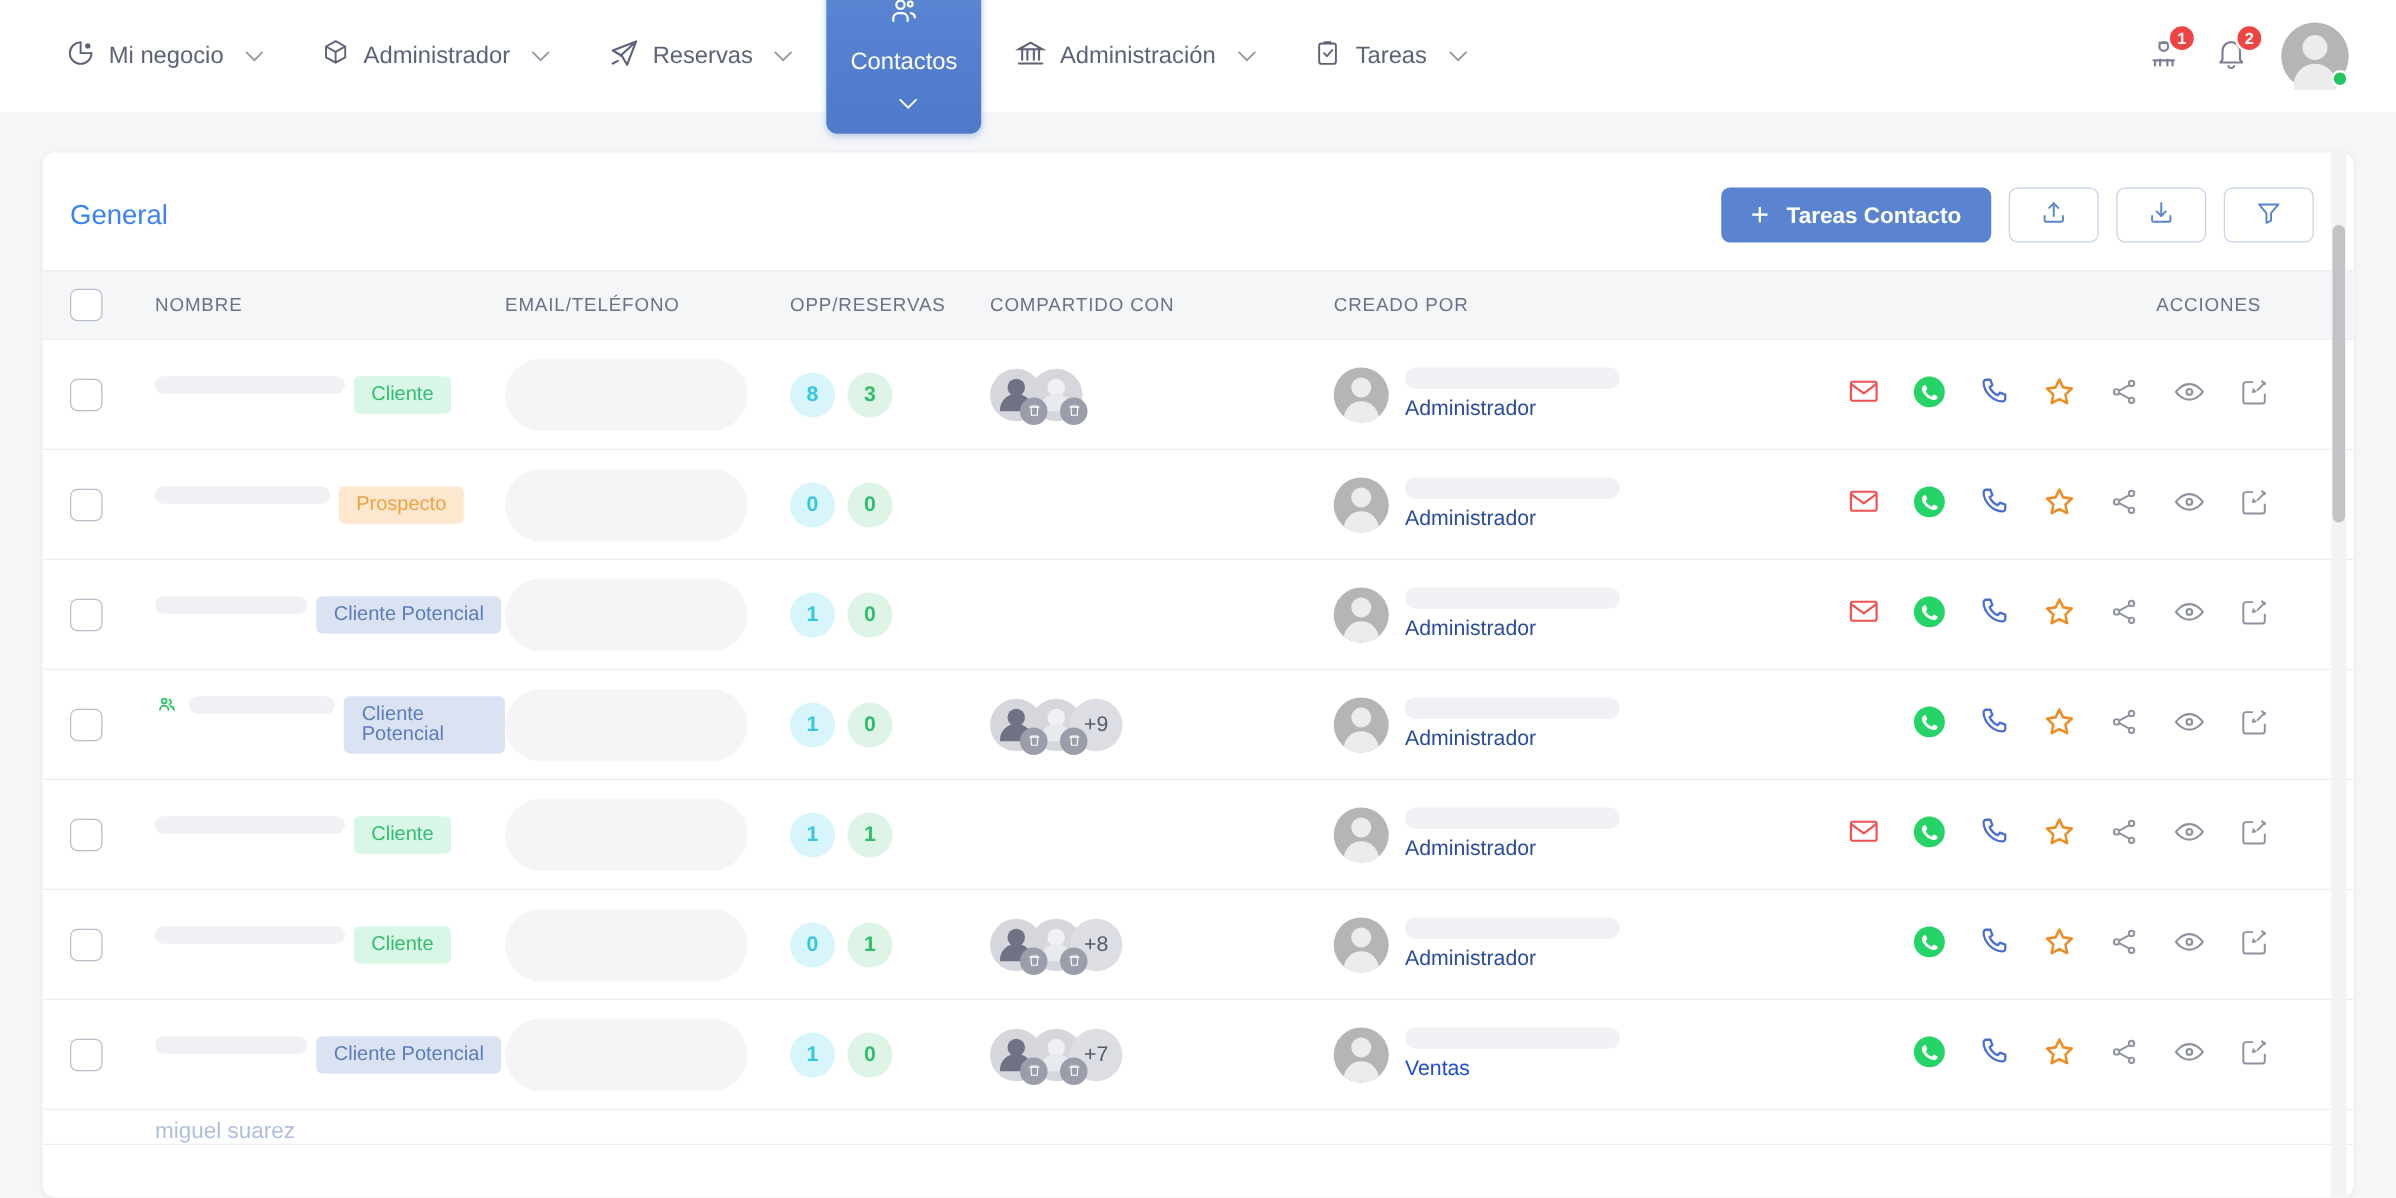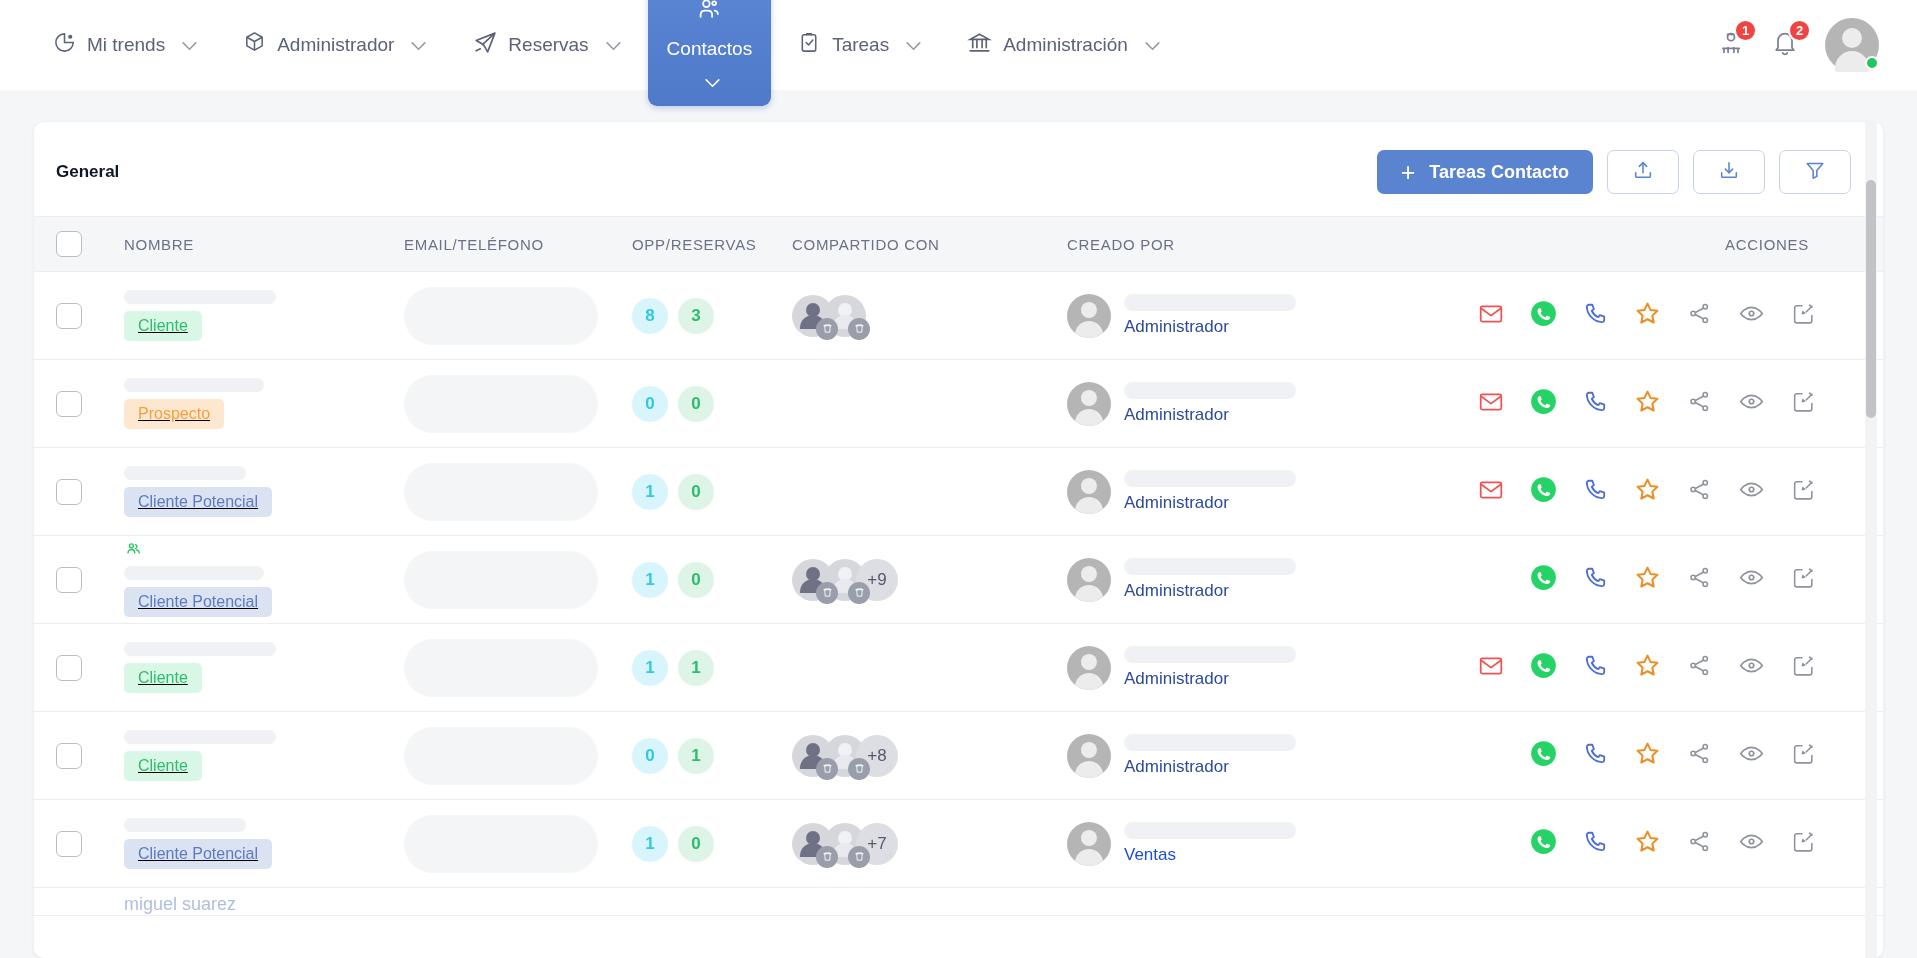--- a/index.html
+++ b/index.html
@@ -90,21 +90,21 @@
     box-shadow: 0 1px 4px rgba(30,40,70,.07);
     height: 100%;
     overflow: hidden;
     position: relative;
   }
 
   .card-head {
     display: flex; align-items: center;
     padding: 28px 32px 22px 22px;
   }
-  .card-title { font-size: 17px; color: #0f172a; font-weight: 700; }
+  .card-title { font-size: 22px; color: #3b82f6; font-weight: 400; }
   .head-actions { margin-left: auto; display: flex; align-items: center; gap: 14px; }
   .btn-primary {
     background: #5b84d0;
     color: #fff;
     border: none;
     border-radius: 7px;
     height: 44px;
     padding: 0 24px;
     font-size: 18px; font-weight: 600;
     display: flex; align-items: center; gap: 14px;
@@ -153,21 +153,21 @@
 
   .tbody { height: calc(100% - 150px); overflow: hidden; }
   .tr {
     display: flex; align-items: center;
     height: 88px;
     padding: 0 22px;
     border-bottom: 1px solid #ecedf1;
     background: #fff;
   }
 
-  .name-cell { display: flex; flex-direction: column; gap: 7px; text-decoration: underline; }
+  .name-cell { display: flex; gap: 7px; }
   .redact {
     height: 14px; border-radius: 8px; background: #f0f1f4;
   }
   .redact.w-lg { width: 152px; }
   .redact.w-md { width: 140px; }
   .redact.w-sm { width: 122px; }
   .tag {
     align-self: flex-start;
     border-radius: 5px;
     font-size: 16px;
@@ -263,21 +263,21 @@
   <div class="navitems">
 
     <div class="navitem">
       <span>
         <svg width="23" height="23" viewBox="0 0 24 24" fill="none" stroke="currentColor" stroke-width="1.6" stroke-linecap="round">
           <path d="M12 3a9 9 0 1 0 9 9"></path>
             <path d="M12 3v9h9"></path>
             <circle cx="18" cy="6" r="2.2" fill="currentColor" stroke="none"></circle>
         </svg>
       </span>
-      <span>Mi trends</span>
+      <span>Mi negocio</span>
       <span class="chev">
         <svg width="15" height="9" viewBox="0 0 16 10" fill="none" stroke="currentColor" stroke-width="1.7" stroke-linecap="round">
             <path d="M1 1l7 7 7-7"></path>
           </svg>
       </span>
     </div>
 
     <div class="navitem">
       <span>
         <svg width="23" height="23" viewBox="0 0 24 24" fill="none" stroke="currentColor" stroke-width="1.6" stroke-linejoin="round">
@@ -320,43 +320,43 @@
       <span>Contactos</span>
       <span class="chev">
         <svg width="15" height="9" viewBox="0 0 16 10" fill="none" stroke="currentColor" stroke-width="1.7" stroke-linecap="round">
             <path d="M1 1l7 7 7-7"></path>
           </svg>
       </span>
     </div>
 
     <div class="navitem">
       <span>
+        <svg width="25" height="25" viewBox="0 0 24 24" fill="none" stroke="currentColor" stroke-width="1.6" stroke-linecap="round">
+          <path d="M3 9l9-5 9 5H3z"></path>
+            <path d="M5.5 10v7M9.5 10v7M14.5 10v7M18.5 10v7"></path>
+            <path d="M3 20h18"></path>
+        </svg>
+      </span>
+      <span>Administración</span>
+      <span class="chev">
+        <svg width="15" height="9" viewBox="0 0 16 10" fill="none" stroke="currentColor" stroke-width="1.7" stroke-linecap="round">
+            <path d="M1 1l7 7 7-7"></path>
+          </svg>
+      </span>
+    </div>
+
+    <div class="navitem">
+      <span>
         <svg width="23" height="23" viewBox="0 0 24 24" fill="none" stroke="currentColor" stroke-width="1.6" stroke-linejoin="round" stroke-linecap="round">
           <rect x="4.5" y="4" width="14" height="17" rx="2"></rect>
             <path d="M9 4V2.8h5V4"></path>
             <path d="M8.5 12l2.5 2.5 4.5-5"></path>
         </svg>
       </span>
       <span>Tareas</span>
-      <span class="chev">
-        <svg width="15" height="9" viewBox="0 0 16 10" fill="none" stroke="currentColor" stroke-width="1.7" stroke-linecap="round">
-            <path d="M1 1l7 7 7-7"></path>
-          </svg>
-      </span>
-    </div>
-
-    <div class="navitem">
-      <span>
-        <svg width="25" height="25" viewBox="0 0 24 24" fill="none" stroke="currentColor" stroke-width="1.6" stroke-linecap="round">
-          <path d="M3 9l9-5 9 5H3z"></path>
-            <path d="M5.5 10v7M9.5 10v7M14.5 10v7M18.5 10v7"></path>
-            <path d="M3 20h18"></path>
-        </svg>
-      </span>
-      <span>Administración</span>
       <span class="chev">
         <svg width="15" height="9" viewBox="0 0 16 10" fill="none" stroke="currentColor" stroke-width="1.7" stroke-linecap="round">
             <path d="M1 1l7 7 7-7"></path>
           </svg>
       </span>
     </div>
 
   </div>
 
   <div class="nav-right">

